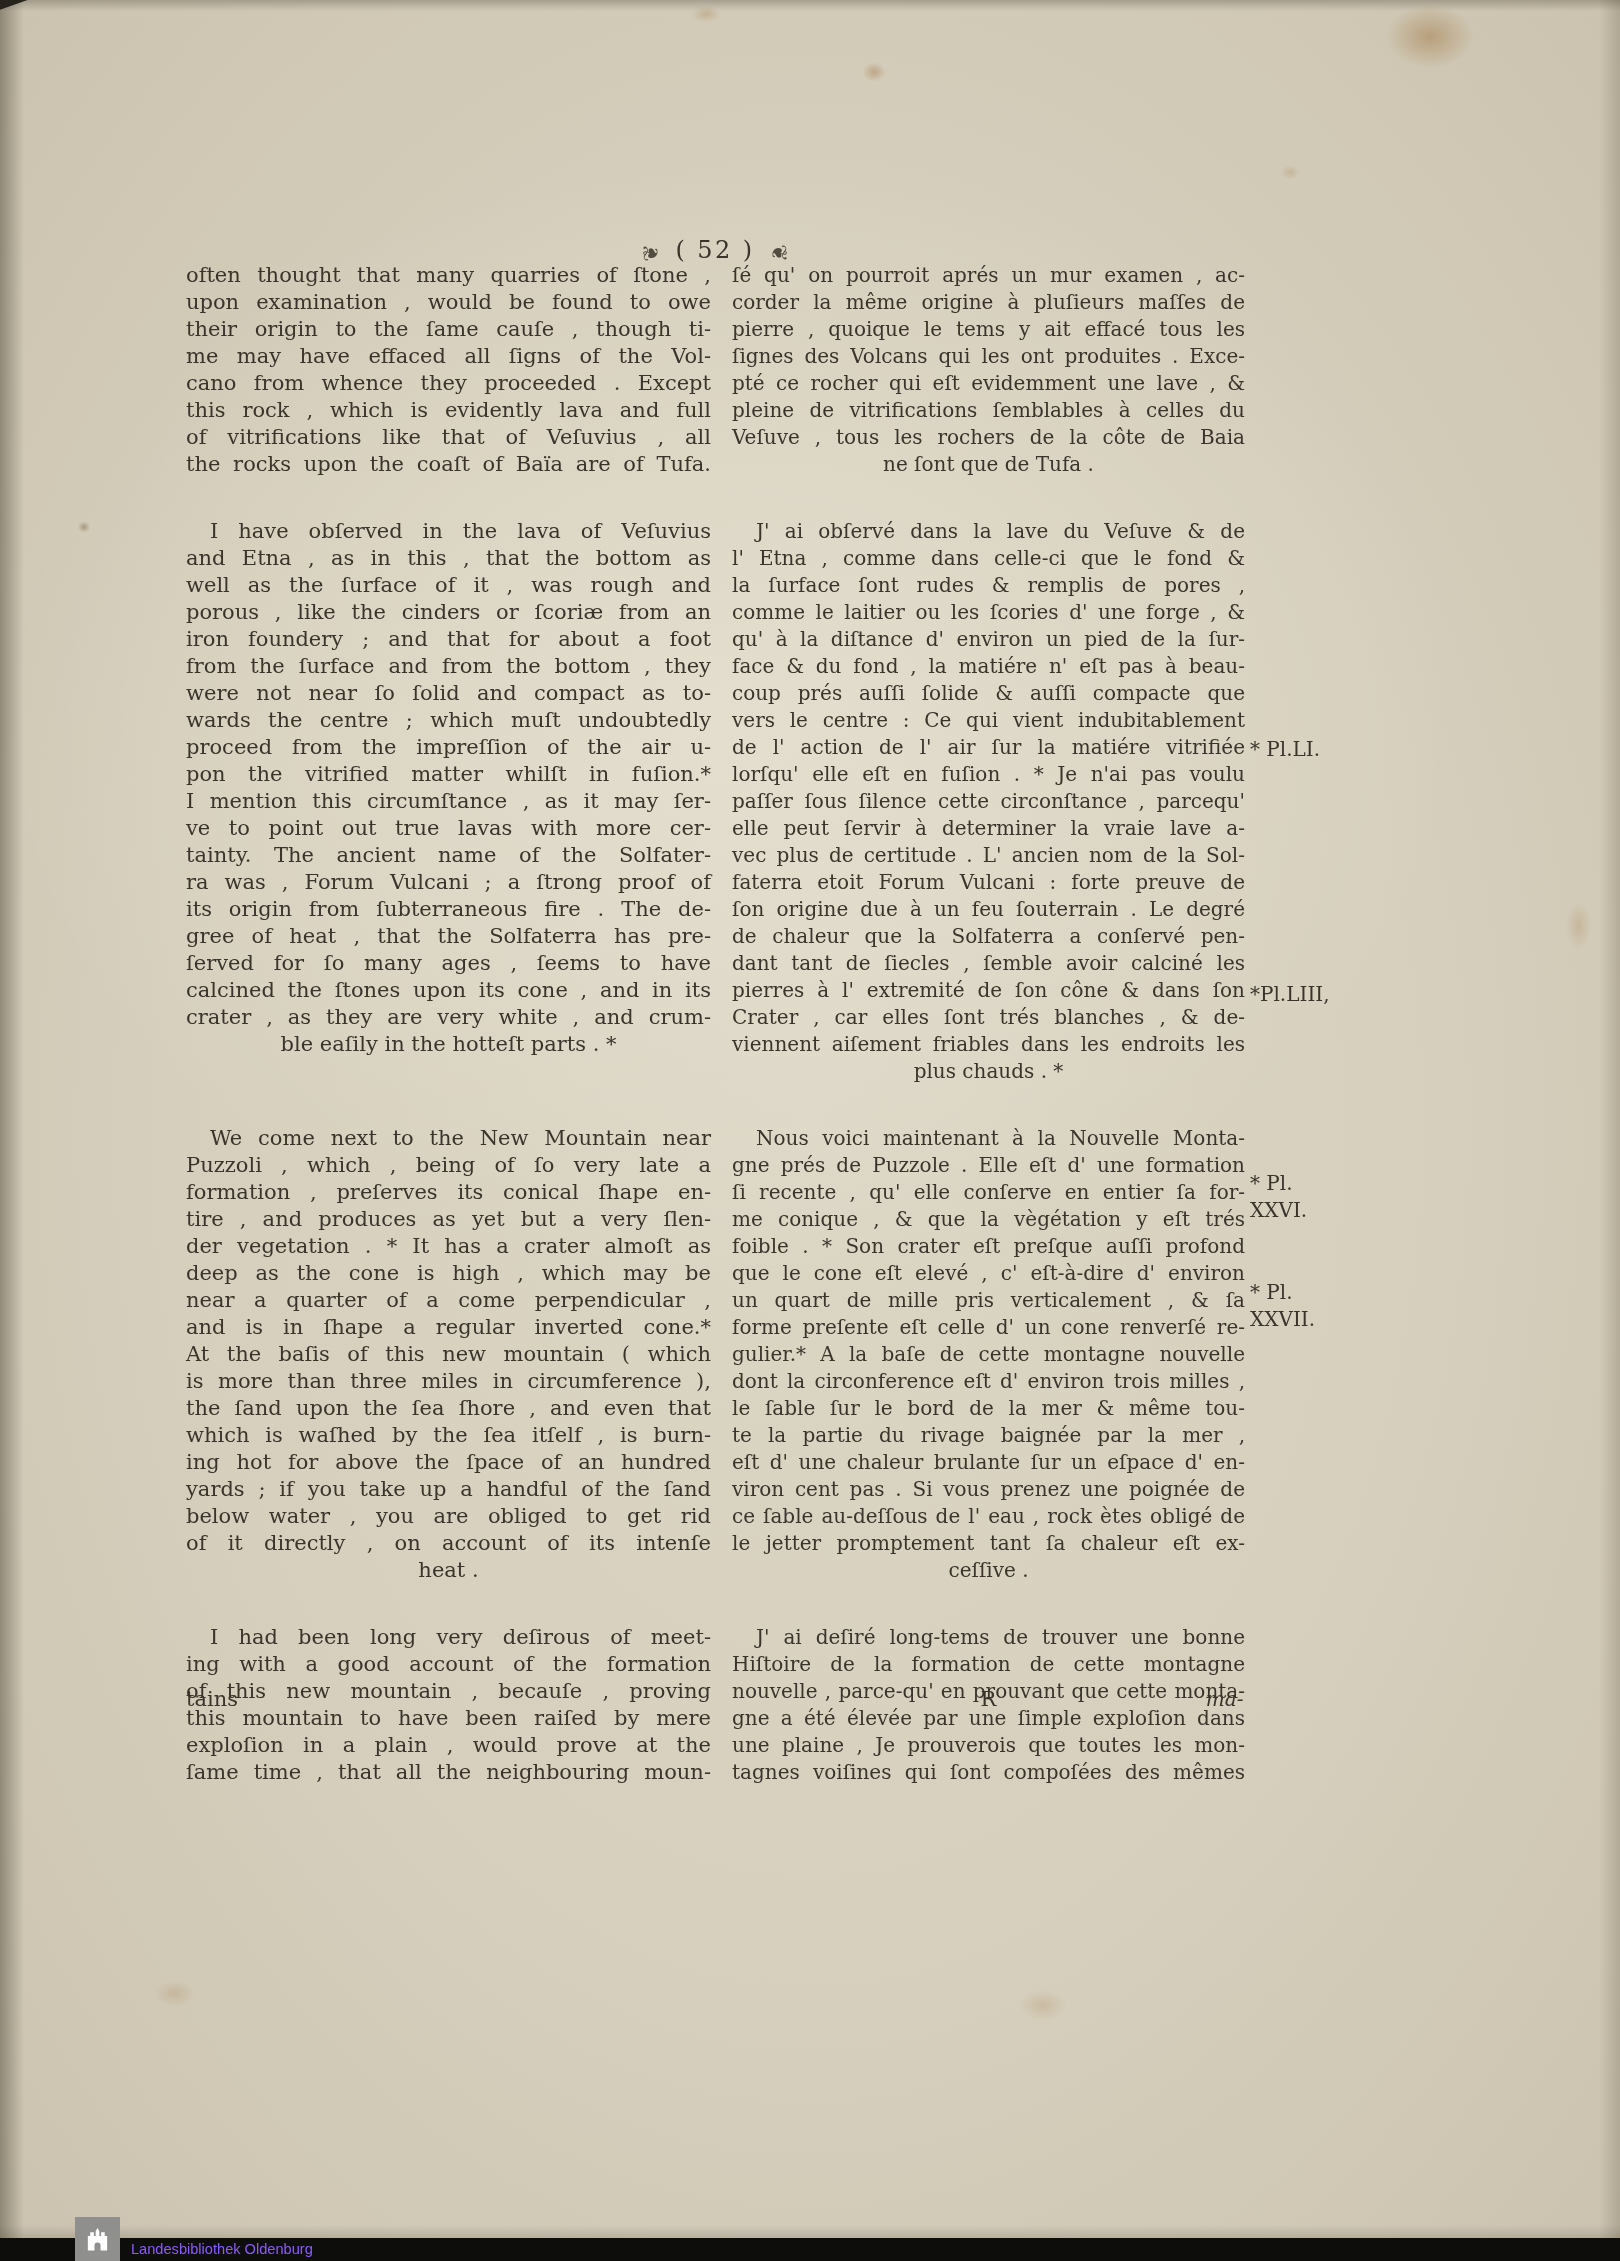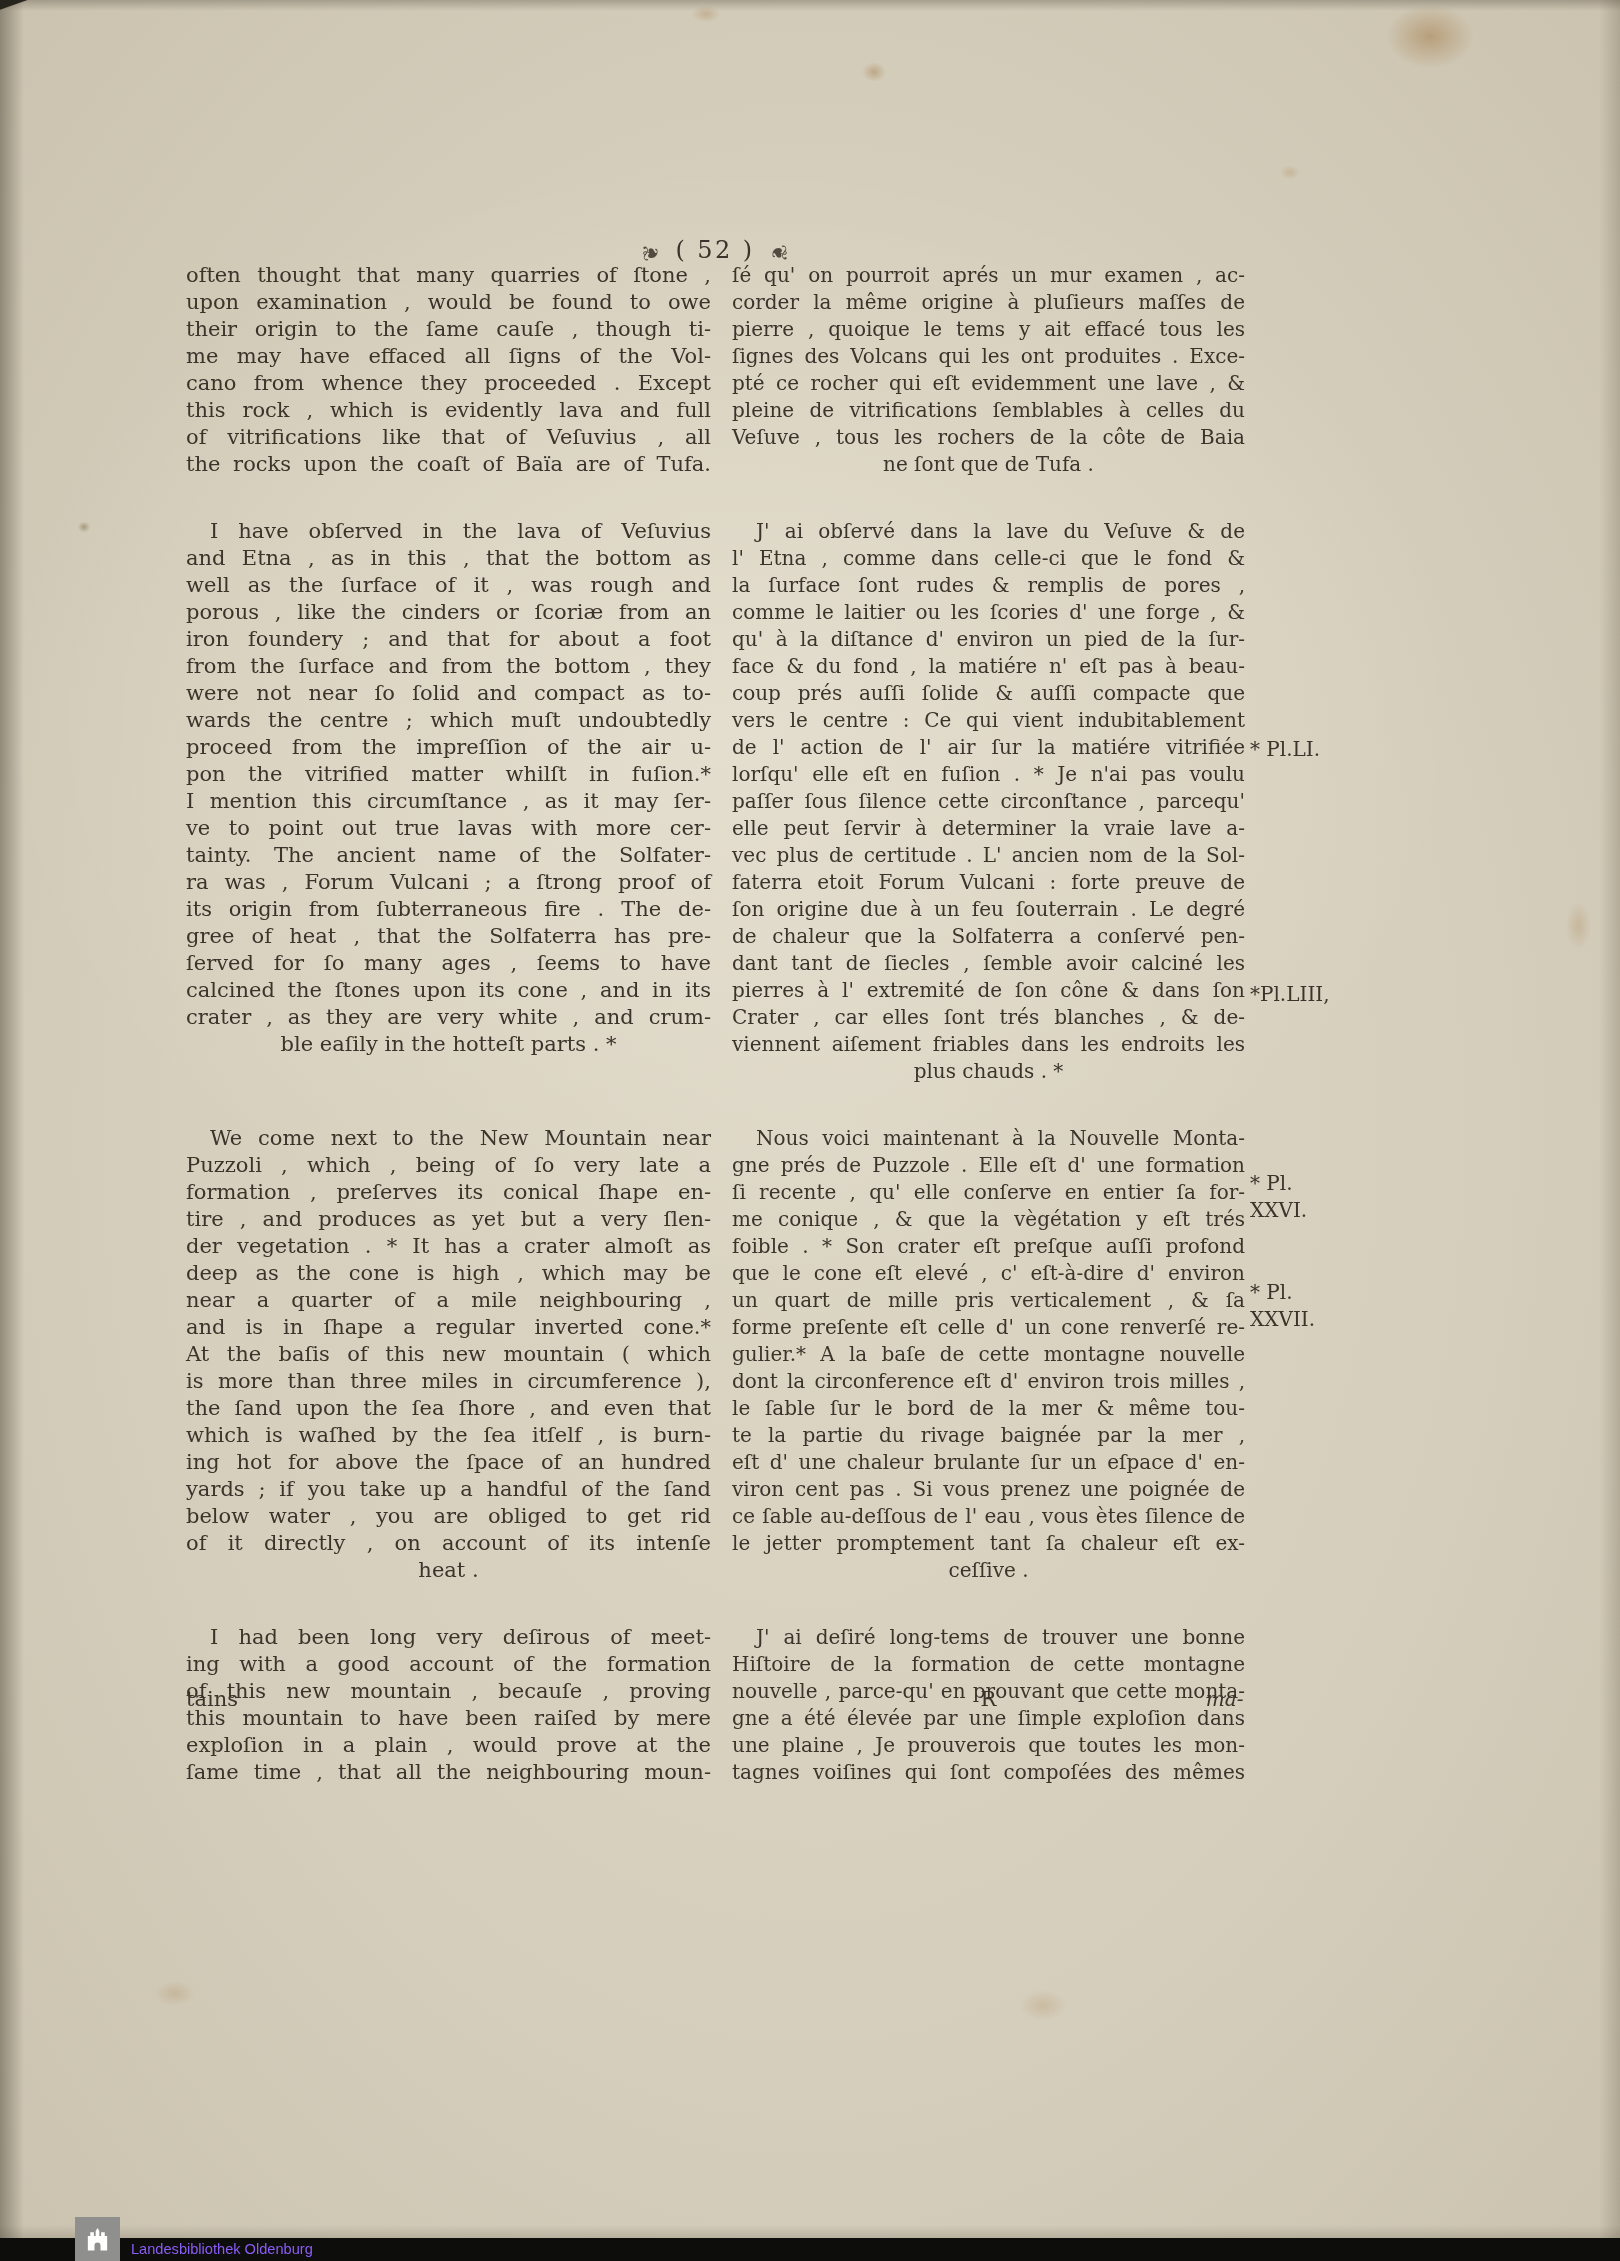--- a/index.html
+++ b/index.html
@@ -129,21 +129,21 @@
       <div class="line just">calcined the ſtones upon its cone , and in its</div>
       <div class="line just">crater , as they are very white , and crum-</div>
       <div class="line endline">ble eaſily in the hotteſt parts . *</div>
       <div class="line spacer"></div>
       <div class="line just indent">We come next to the New Mountain near</div>
       <div class="line just">Puzzoli , which , being of ſo very late a</div>
       <div class="line just">formation , preſerves its conical ſhape en-</div>
       <div class="line just">tire , and produces as yet but a very ſlen-</div>
       <div class="line just">der vegetation . * It has a crater almoſt as</div>
       <div class="line just">deep as the cone is high , which may be</div>
-      <div class="line just">near a quarter of a mile neighbouring ,</div>
+      <div class="line just">near a quarter of a come perpendicular ,</div>
       <div class="line just">and is in ſhape a regular inverted cone.*</div>
       <div class="line just">At the baſis of this new mountain ( which</div>
       <div class="line just">is more than three miles in circumference ),</div>
       <div class="line just">the ſand upon the ſea ſhore , and even that</div>
       <div class="line just">which is waſhed by the ſea itſelf , is burn-</div>
       <div class="line just">ing hot for above the ſpace of an hundred</div>
       <div class="line just">yards ; if you take up a handful of the ſand</div>
       <div class="line just">below water , you are obliged to get rid</div>
       <div class="line just">of it directly , on account of its intenſe</div>
       <div class="line endline">heat .</div>
@@ -191,21 +191,21 @@
       <div class="line just">foible . * Son crater eſt preſque auſſi profond</div>
       <div class="line just">que le cone eſt elevé , c' eſt-à-dire d' environ</div>
       <div class="line just">un quart de mille pris verticalement , &amp; ſa</div>
       <div class="line just">forme preſente eſt celle d' un cone renverſé re-</div>
       <div class="line just">gulier.* A la baſe de cette montagne nouvelle</div>
       <div class="line just">dont la circonference eſt d' environ trois milles ,</div>
       <div class="line just">le ſable ſur le bord de la mer &amp; même tou-</div>
       <div class="line just">te la partie du rivage baignée par la mer ,</div>
       <div class="line just">eſt d' une chaleur brulante ſur un eſpace d' en-</div>
       <div class="line just">viron cent pas . Si vous prenez une poignée de</div>
-      <div class="line just">ce ſable au-deſſous de l' eau , vous ètes ſilence de</div>
+      <div class="line just">ce ſable au-deſſous de l' eau , rock ètes obligé de</div>
       <div class="line just">le jetter promptement tant ſa chaleur eſt ex-</div>
       <div class="line endline">ceſſive .</div>
       <div class="line just indent">J' ai deſiré long-tems de trouver une bonne</div>
       <div class="line just">Hiſtoire de la formation de cette montagne</div>
       <div class="line just">nouvelle , parce-qu' en prouvant que cette monta-</div>
       <div class="line just">gne a été élevée par une ſimple exploſion dans</div>
       <div class="line just">une plaine , Je prouverois que toutes les mon-</div>
       <div class="line just">tagnes voiſines qui ſont compoſées des mêmes</div>
     </div>
 

